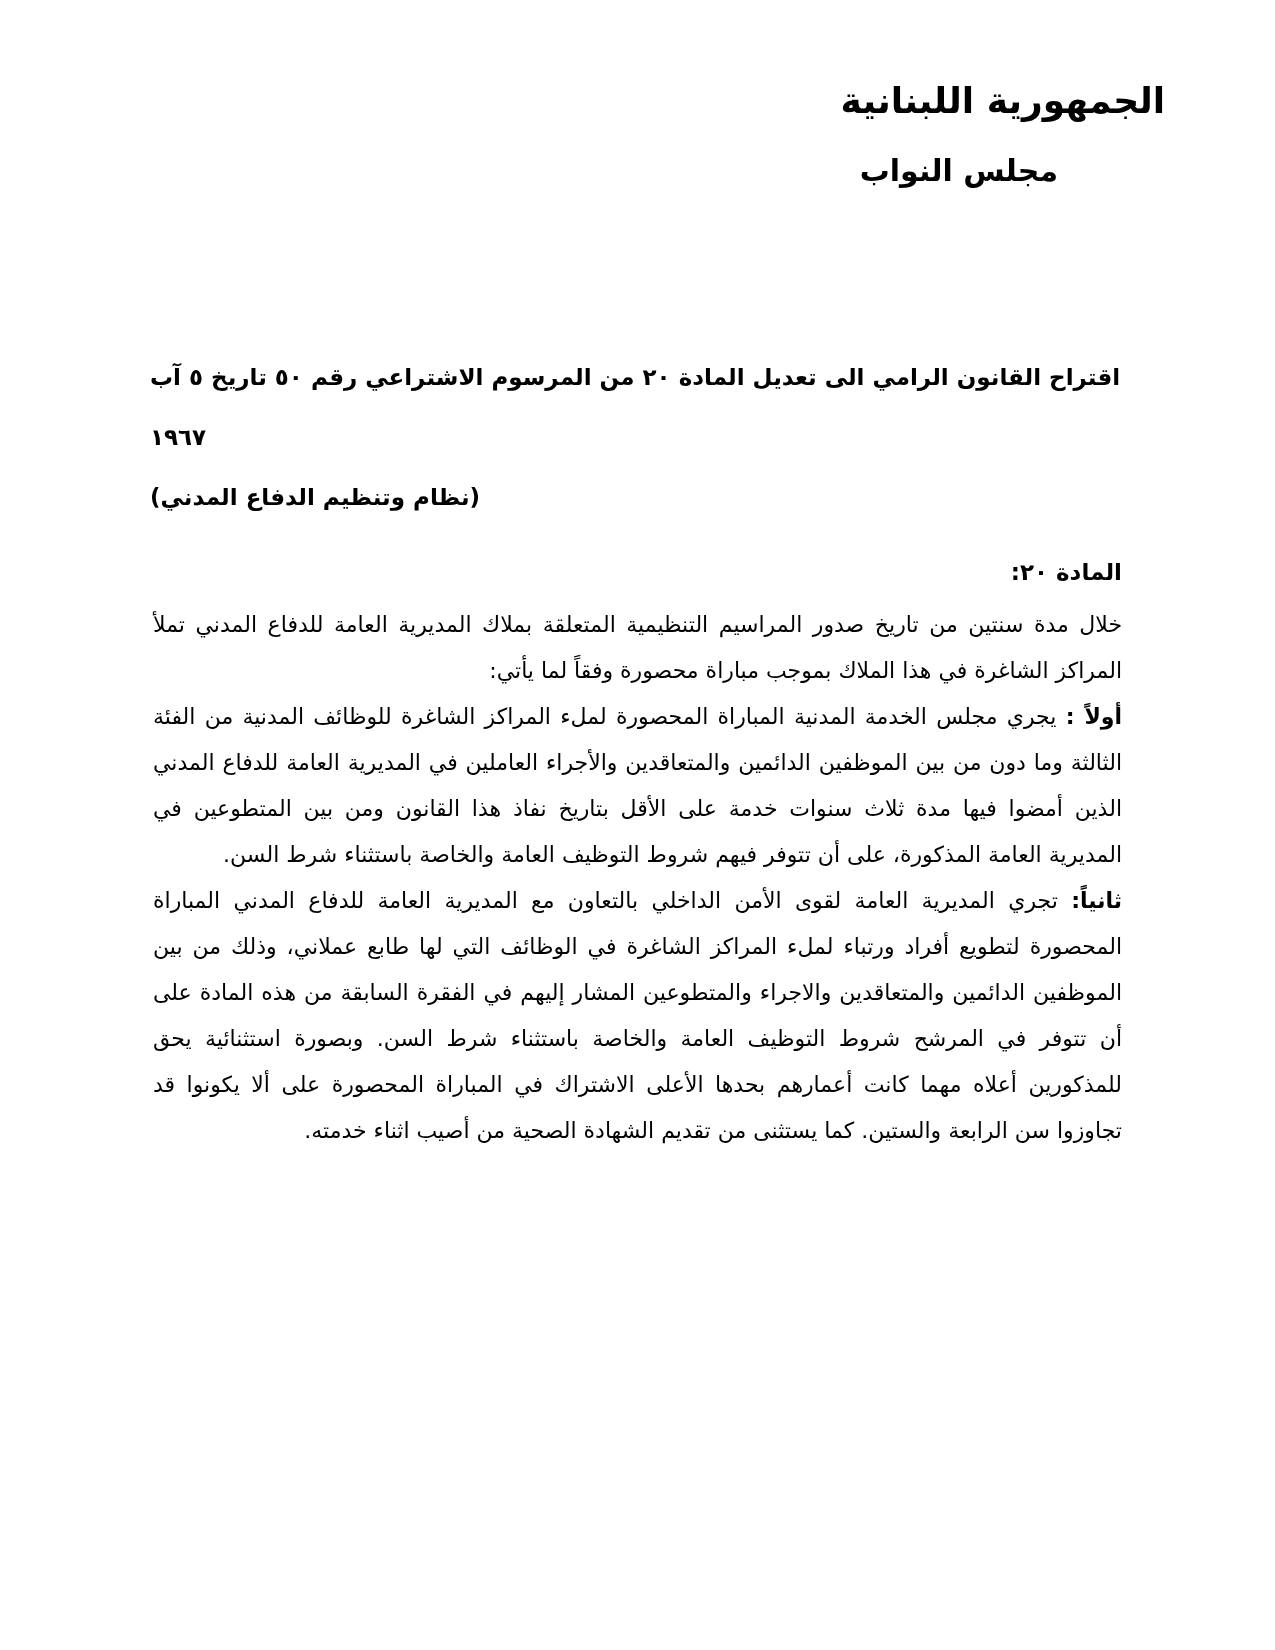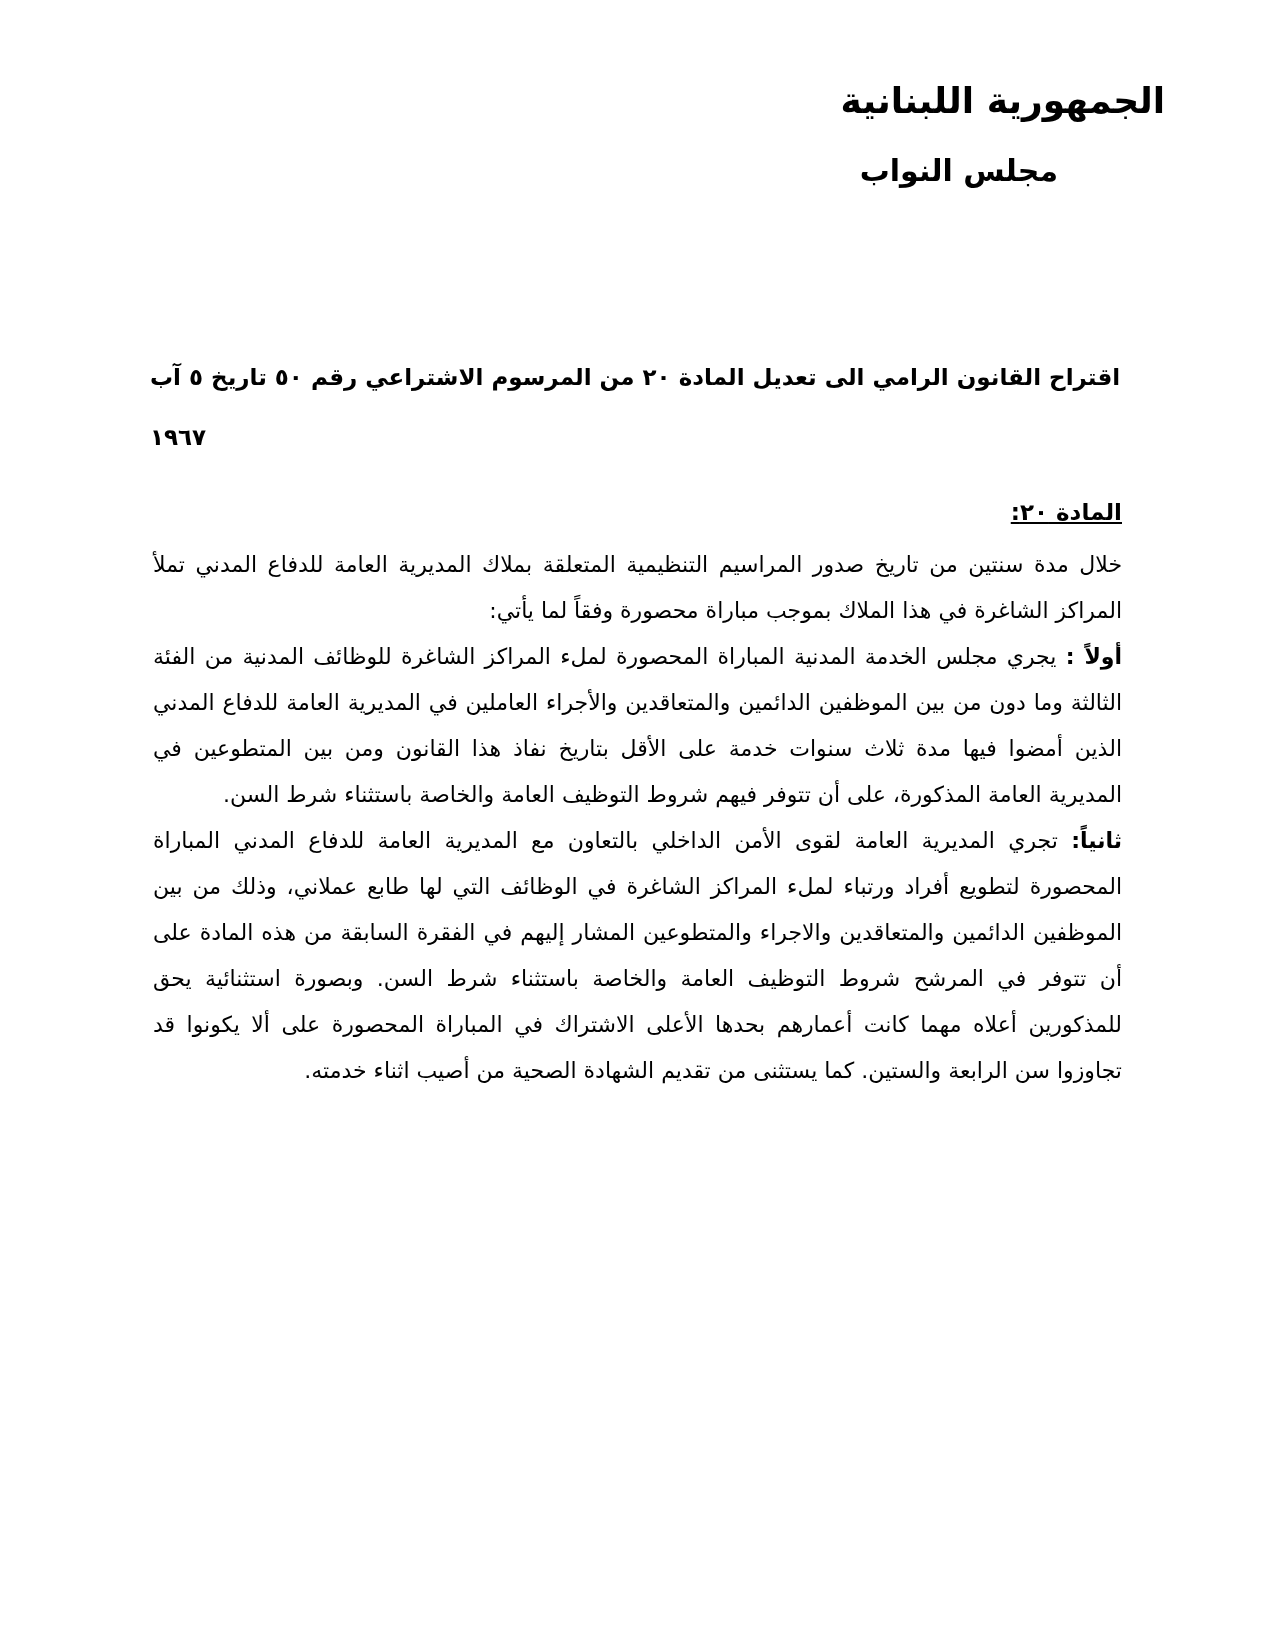--- a/index.html
+++ b/index.html
@@ -54,21 +54,20 @@
   .article-one .lbl {
     font-weight: 700;
   }
   .h20-wrap {
     margin-top: 24px;
     line-height: 42px;
   }
   .h20 {
     display: inline-block;
     font-weight: 700;
-    text-decoration: underline;
     font-size: 23px;
   }
   .body-par {
     margin: 0;
     line-height: 46px;
     text-align: justify;
     text-align-last: right;
   }
   .body-par .lbl {
     font-weight: 700;
@@ -81,20 +80,21 @@
 <body>
 
 <div class="page">
 
   <div class="hdr-republic">الجمهورية اللبنانية</div>
 
   <div class="hdr-council">مجلس النواب</div>
 
   <div class="doc-title">
     <div>اقتراح القانون الرامي الى تعديل المادة ٢٠ من المرسوم الاشتراعي رقم ٥٠ تاريخ ٥ آب ١٩٦٧</div>
+    <div>(نظام وتنظيم الدفاع المدني)</div>
   </div>
 
   <div class="content">
 
 
     <div class="h20-wrap">
       <span class="h20">المادة ٢٠:</span>
     </div>
 
     <p class="body-par body-start">خلال مدة سنتين من تاريخ صدور المراسيم التنظيمية المتعلقة بملاك المديرية العامة للدفاع المدني تملأ المراكز الشاغرة في هذا الملاك بموجب مباراة محصورة وفقاً لما يأتي:</p>

